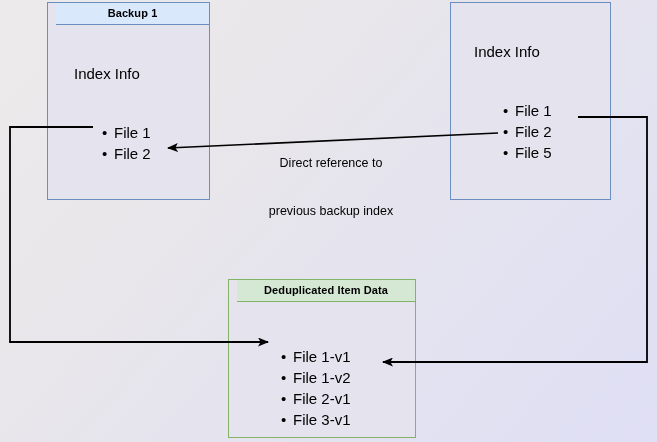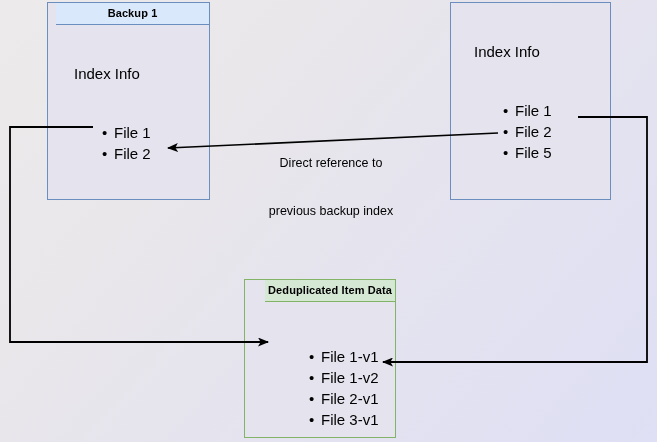--- a/index.html
+++ b/index.html
@@ -118,21 +118,21 @@
     <div class="box-body">
       <div class="index-title" style="left:23px; top:40px;">Index Info</div>
       <ul class="filelist" style="left:48px; top:95px;">
         <li>File 1</li>
         <li>File 2</li>
         <li>File 5</li>
       </ul>
     </div>
   </div>
 
-  <div class="box green" style="left:244px; top:279px; width:152px; height:159px;padding-left:12px;">
+  <div class="box green" style="left:228px; top:279px; width:188px; height:159px;">
     <div class="box-header">Deduplicated Item Data</div>
     <div class="box-body">
       <ul class="filelist" style="left:48px; top:42px;">
         <li>File 1-v1</li>
         <li>File 1-v2</li>
         <li>File 2-v1</li>
         <li>File 3-v1</li>
       </ul>
     </div>
   </div>

